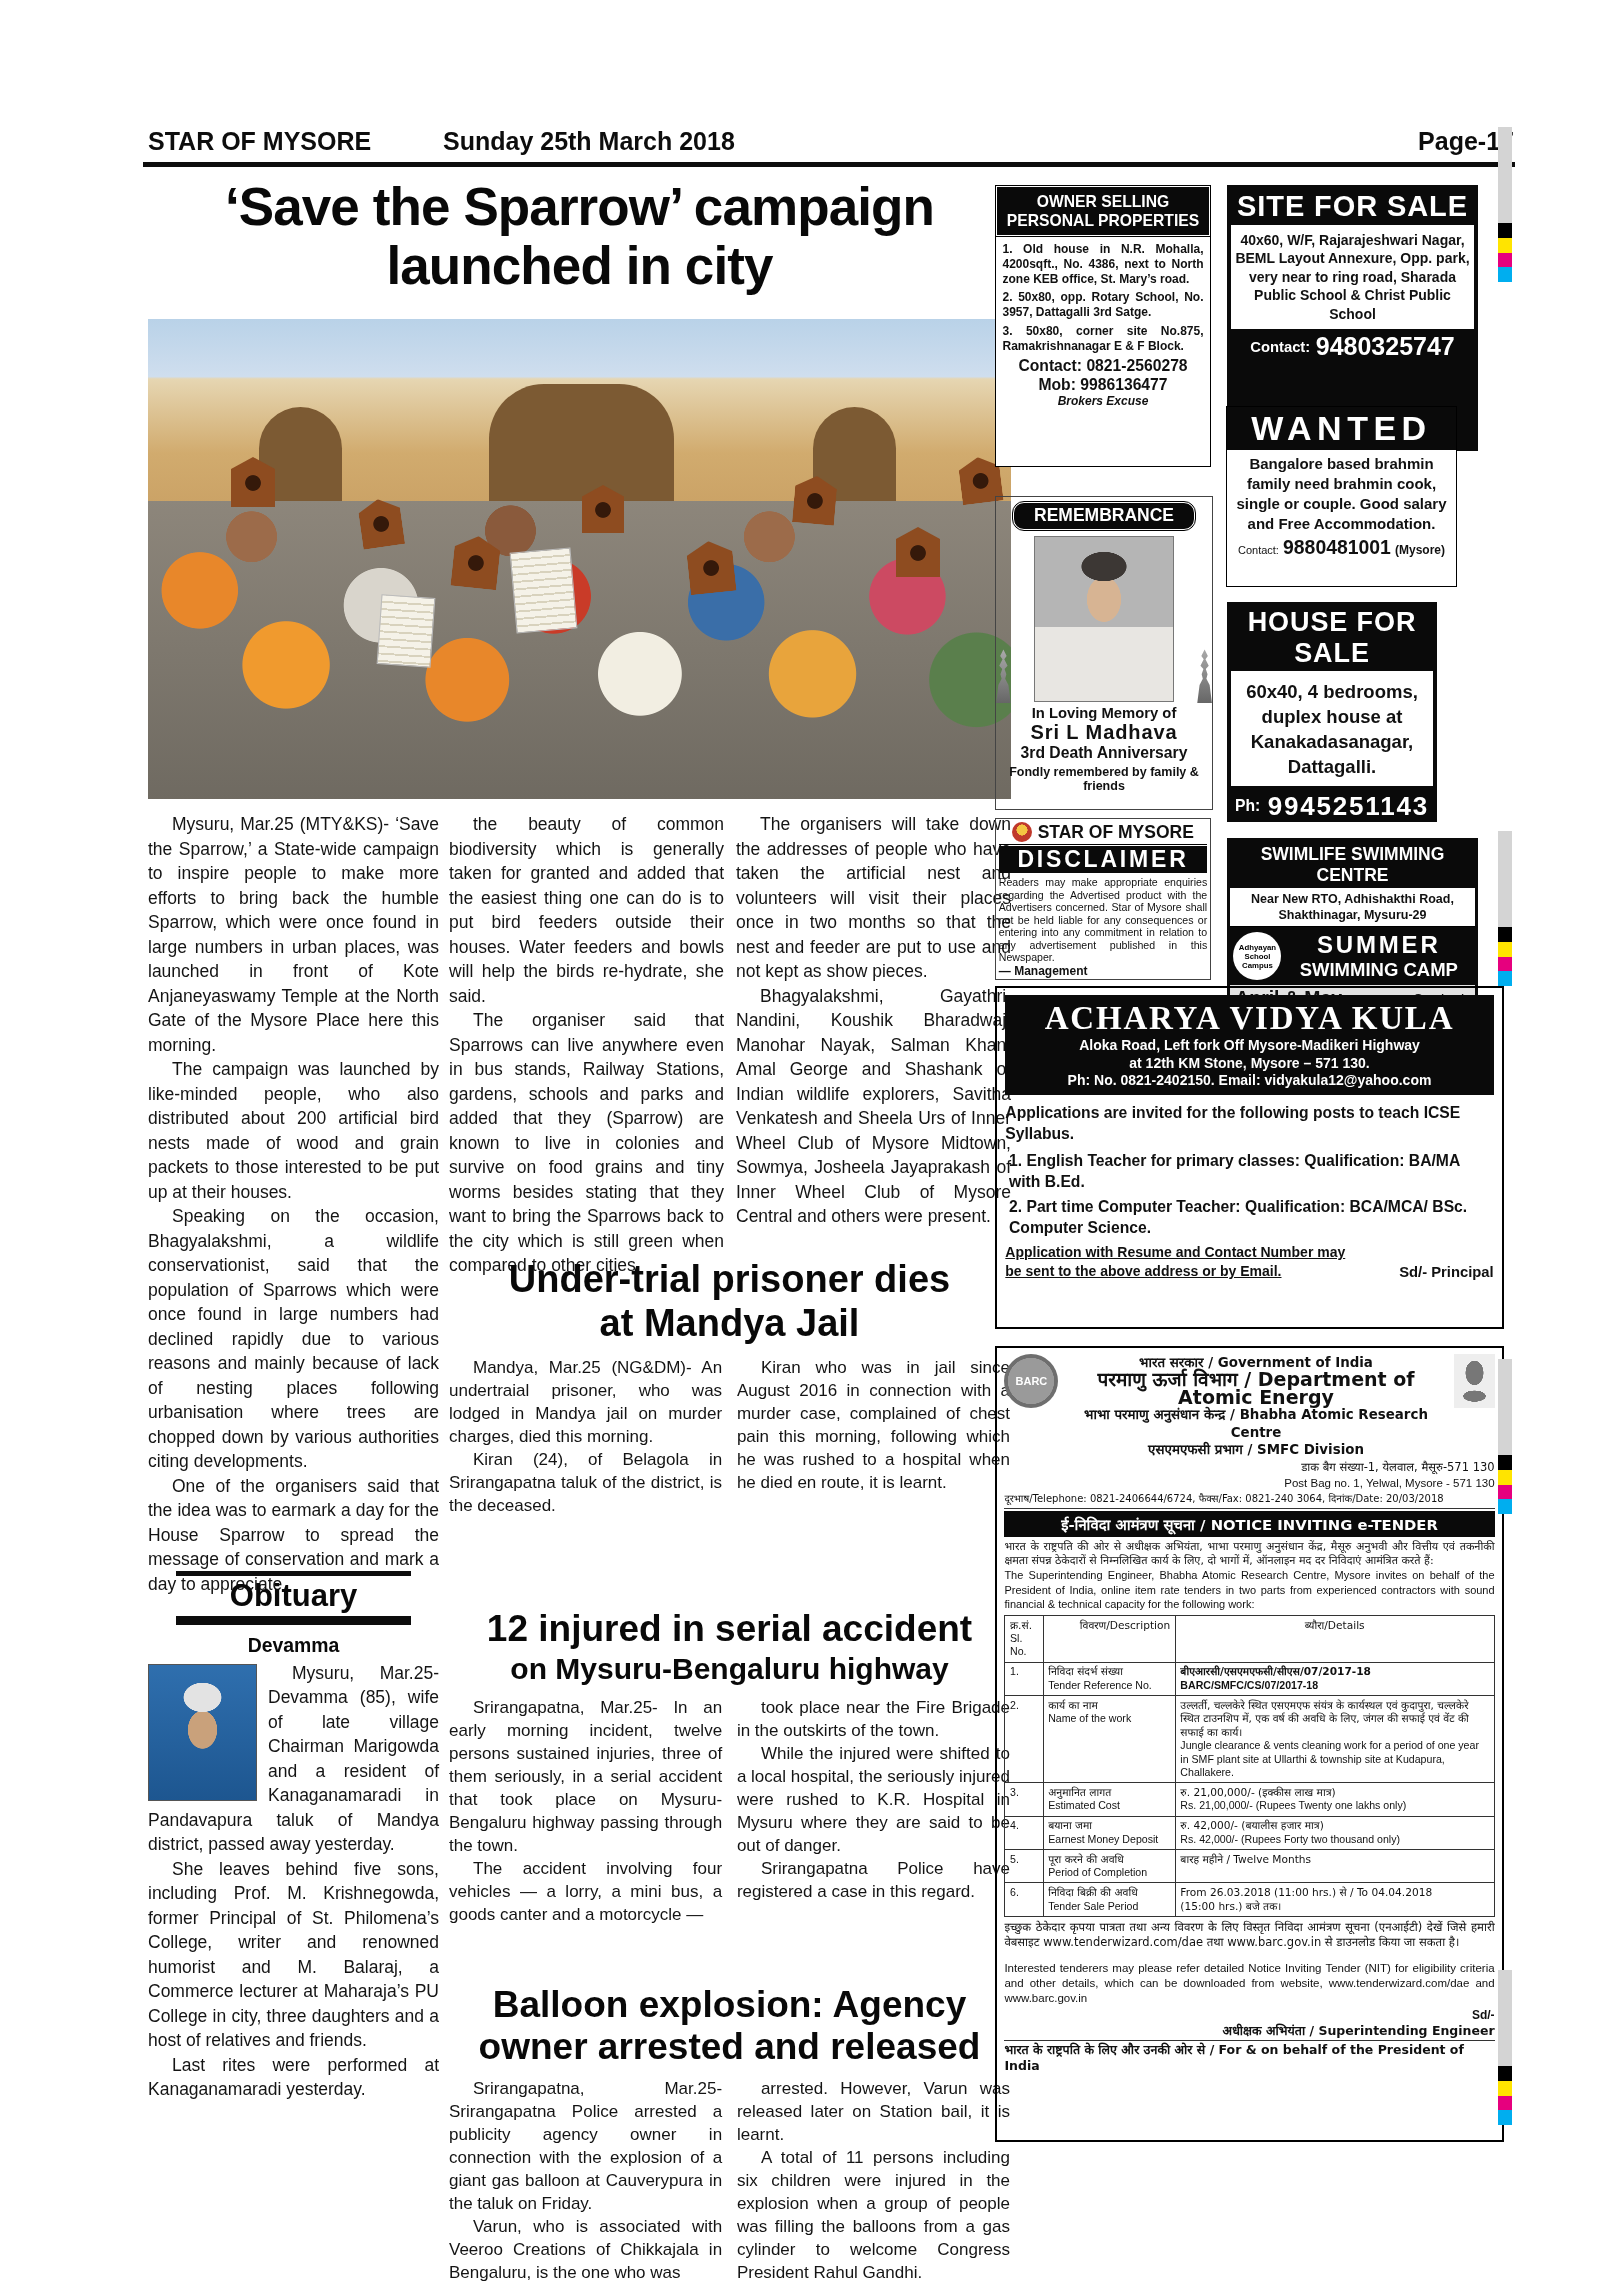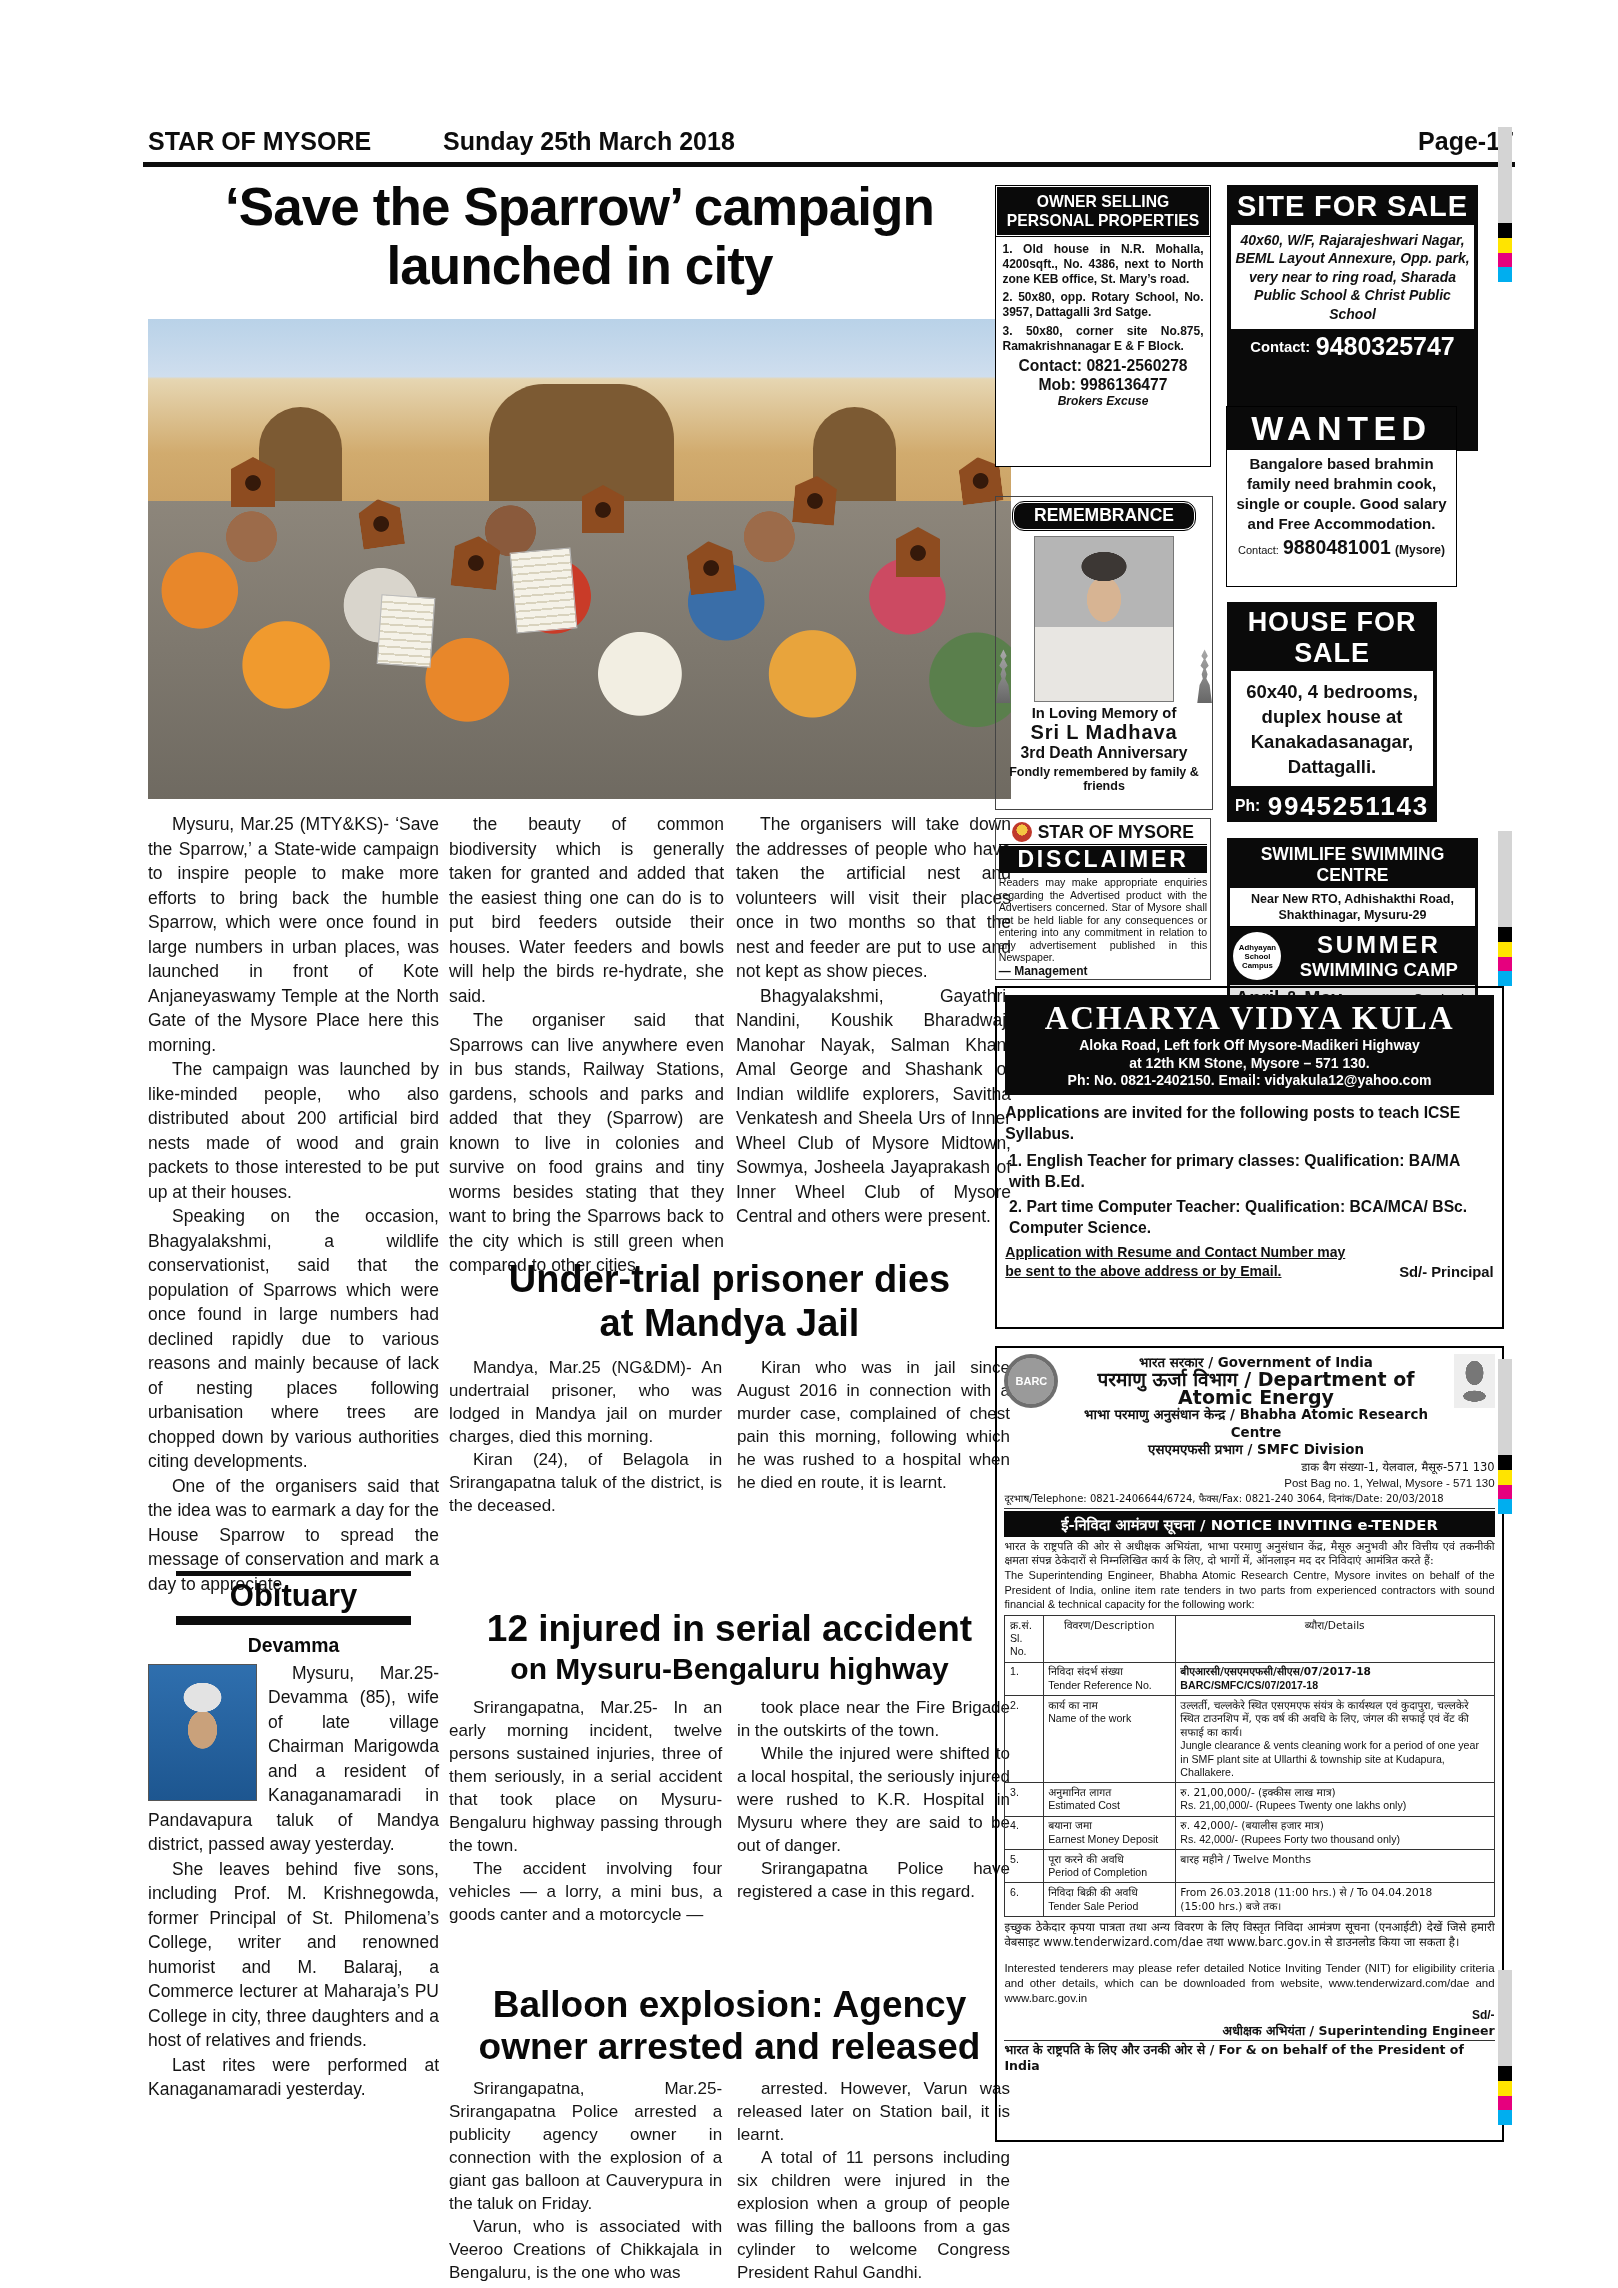--- a/index.html
+++ b/index.html
@@ -214,21 +214,21 @@
       <div style="width:20px;height:20px;border-radius:50%;background:radial-gradient(circle at 50% 40%,#f4c542 0 35%,#c0392b 36% 100%);"></div>
       <div class="b" style="font-size:17.5px;">STAR OF MYSORE</div>
     </div>
     <div class="adblack b" style="font-size:23px;letter-spacing:2.8px;margin-top:1.8px;">DISCLAIMER</div>
     <div style="font-size:10.6px;line-height:12.5px;text-align:justify;margin-top:2.8px;">Readers may make appropriate enquiries regarding the Advertised product with the Advertisers concerned. Star of Mysore shall not be held liable for any consequences or entering into any commitment in  relation to any advertisement published in this Newspaper.</div>
     <div class="b" style="font-size:12px;">— Management</div>
   </div>
 
   <div class="abs" style="left:1227px;top:185px;width:251px;height:266px;background:#0a0a0a;padding:3.7px;box-sizing:border-box;">
     <div class="adblack b" style="font-size:29px;letter-spacing:0.9px;padding:1.8px 0;">SITE FOR SALE</div>
-    <div class="ctr b" style="background:#fff;font-size:14px;line-height:18.5px;padding:5.5px 3.7px;font-style:italic;">40x60, W/F, Rajarajeshwari Nagar, BEML Layout Annexure, Opp. park, very near to ring road, Sharada Public School &amp; Christ Public School</div>
+    <div class="ctr b" style="background:#fff;font-size:14px;line-height:18.5px;padding:5.5px 3.7px;">40x60, W/F, Rajarajeshwari Nagar, BEML Layout Annexure, Opp. park, very near to ring road, Sharada Public School &amp; Christ Public School</div>
     <div style="color:#fff;display:flex;align-items:center;justify-content:center;gap:5.5px;padding-top:3.7px;">
       <span class="b" style="font-size:14.8px;">Contact:</span>
       <span class="b" style="font-size:25px;">9480325747</span>
     </div>
   </div>
 
   <div class="abs adbox" style="left:1226px;top:406px;width:231px;height:181px;">
     <div class="adblack b" style="font-size:34px;letter-spacing:5.5px;padding:1.8px 0;">WANTED</div>
     <div class="ctr b" style="font-size:15px;line-height:20px;padding:4.6px 5.5px 1.8px;">Bangalore based brahmin family need brahmin cook, single or couple. Good salary and Free Accommodation.</div>
     <div class="ctr" style="border-top:0;">
@@ -300,21 +300,21 @@
     <div class="adblack b hi" style="font-size:14.8px;padding:2.8px 0;margin-top:2.8px;">ई-निविदा आमंत्रण सूचना / NOTICE INVITING e-TENDER</div>
     <div class="hi" style="font-size:11px;line-height:14.3px;text-align:justify;margin-top:2.8px;">भारत के राष्ट्रपति की ओर से अधीक्षक अभियंता, भाभा परमाणु अनुसंधान केंद्र, मैसूरु अनुभवी और वित्तीय एवं तकनीकी क्षमता संपन्न ठेकेदारों से निम्नलिखित कार्य के लिए, दो भागों में, ऑनलाइन मद दर निविदाएं आमंत्रित करते हैं:</div>
     <div style="font-size:11px;line-height:14.3px;text-align:justify;">The Superintending Engineer, Bhabha Atomic Research Centre, Mysore invites on behalf of the President of India, online item rate tenders in two parts from experienced contractors with sound financial &amp; technical capacity for the following work:</div>
     <table class="btab" style="margin-top:3.7px;">
       <tbody>
           <tr>
         <th style="width:28px;" class="ctr">
           <div class="hi">क्र.सं.</div>
               <div>Sl. No.</div>
         </th>
-        <th style="width:122px;text-align:center;margin-left:13px;" class="b hi">विवरण/Description</th>
+        <th style="width:122px;text-align:right;margin-left:13px;" class="b hi">विवरण/Description</th>
         <th style="text-align:center;" class="b hi">ब्यौरा/Details</th>
       </tr>
       <tr>
         <td>1.</td>
         <td>
               <div class="hi">निविदा संदर्भ संख्या</div>
               <div>Tender Reference No.</div>
             </td>
         <td>
               <div class="hi b">बीएआरसी/एसएमएफसी/सीएस/07/2017-18</div>

